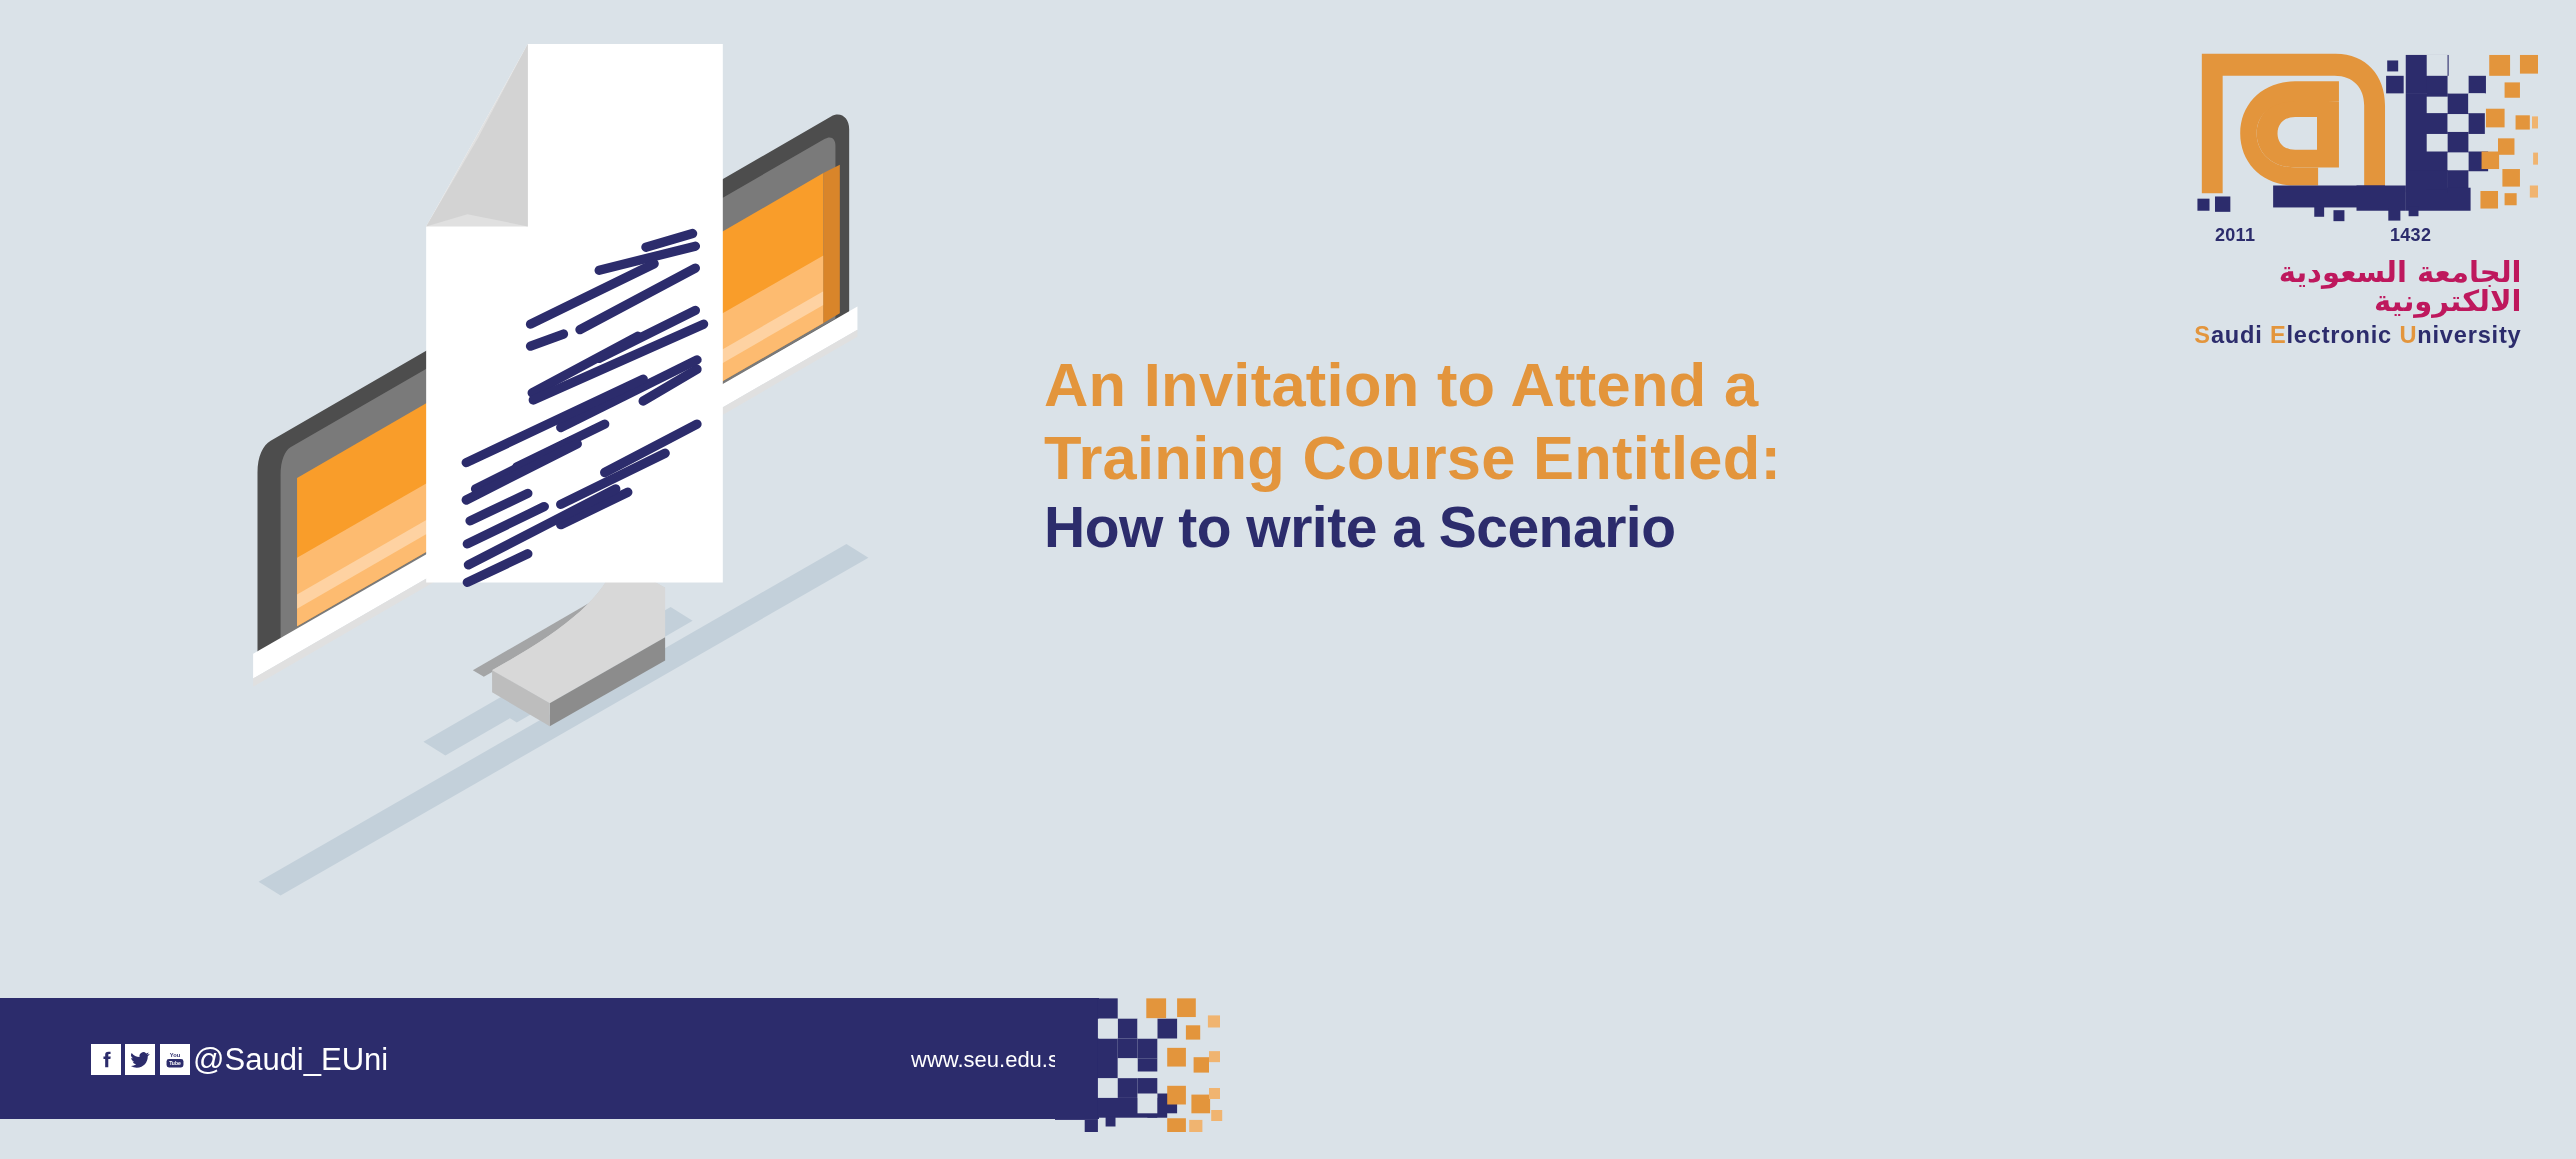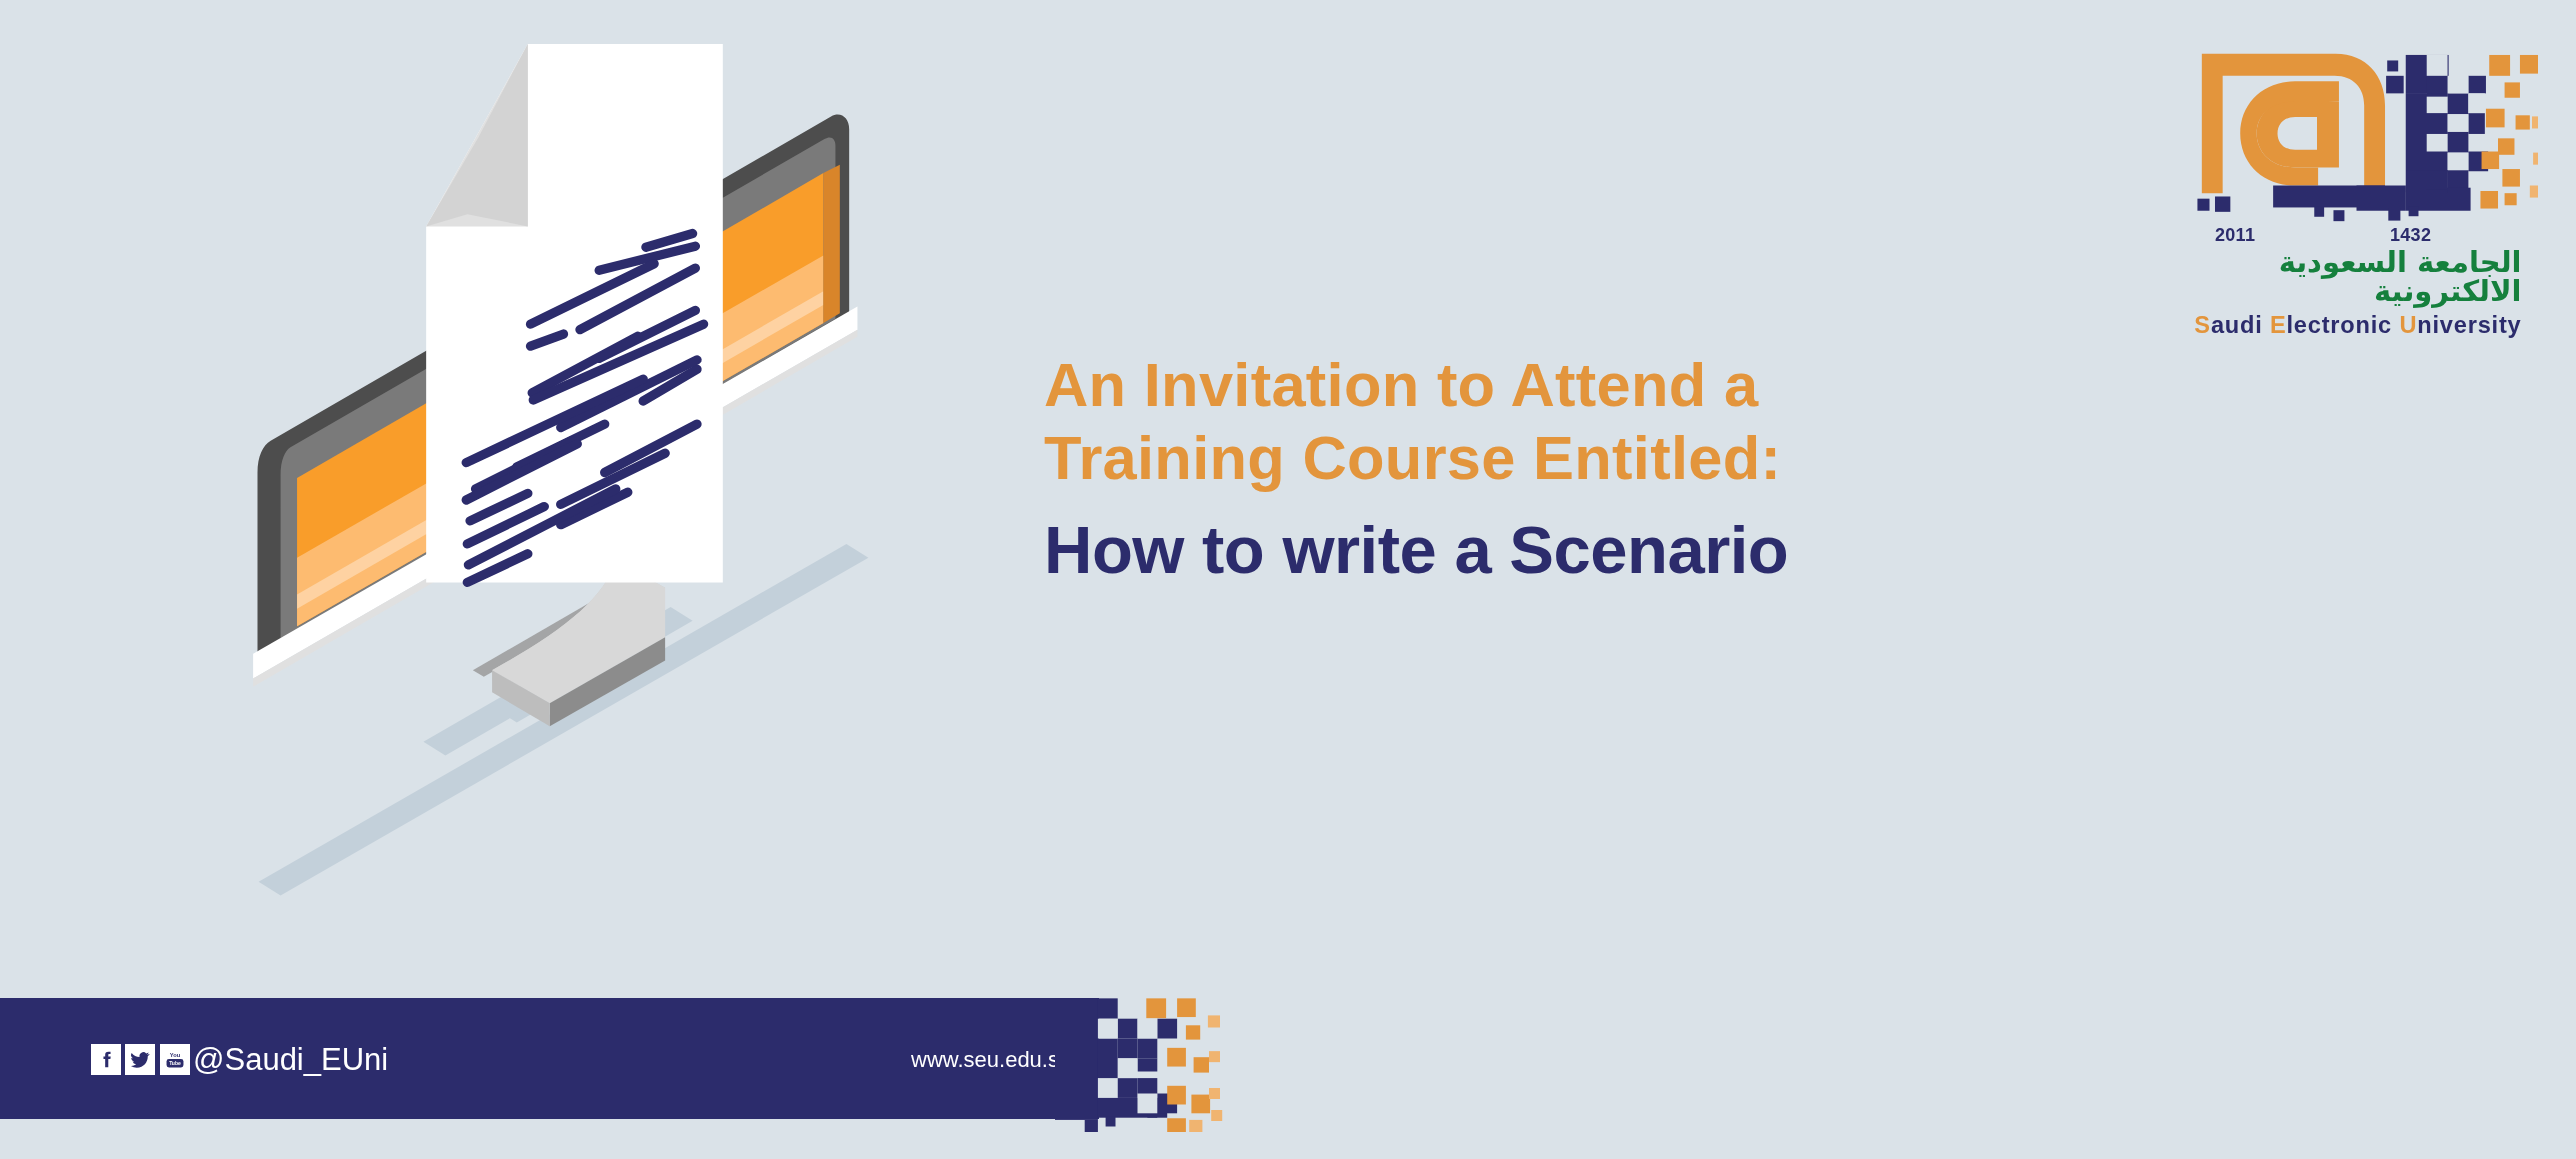--- a/index.html
+++ b/index.html
@@ -25,44 +25,44 @@
     line-height:1.18;
     letter-spacing:0.3px;
     white-space:nowrap;
     transform:scaleX(.99);
     transform-origin:left center;
   }
   .hl-main{
     font-family:"Liberation Sans", sans-serif;
     font-weight:bold;
     color:#2c2c6c;
-    font-size:67px;
+    font-size:57px;
     line-height:1.05;
-    margin-top:21px;
+    margin-top:4px;
     white-space:nowrap;
     letter-spacing:-0.5px;
   }
 
   
   .logo{position:absolute;left:2175px;top:44px;width:363px;height:286px;}
   .logo-mark{position:relative;width:363px;height:181px;}
   .logo-mark svg{display:block;width:100%;height:100%;}
   .logo-years{position:relative;height:23px;width:363px;}
   .yr{
     position:absolute;top:0;
     font-size:18px;font-weight:bold;color:#2c2c6c;
     font-family:"Liberation Sans", sans-serif;
     letter-spacing:0.3px;
   }
   .yr-g{left:40px;}
   .yr-h{left:215px;}
   .logo-ar{
     text-align:right;width:330px;margin-left:16.5px;
-    color:#15803d;font-size:29px;font-weight:bold;
-    direction:rtl;line-height:1;
+    color:#be185d;font-size:29px;font-weight:bold;
+    direction:rtl;line-height:1;margin-top:10px;
     font-family:"DejaVu Sans", sans-serif;
     letter-spacing:-0.5px;
   }
   .logo-en{
     width:330px;margin-left:16.5px;text-align:right;
     font-size:23.6px;font-weight:bold;color:#2c2c6c;
     margin-top:5.5px;letter-spacing:0.8px;
     font-family:"Liberation Sans", sans-serif;
   }
   .logo-en .hi{color:#e3953c;}

